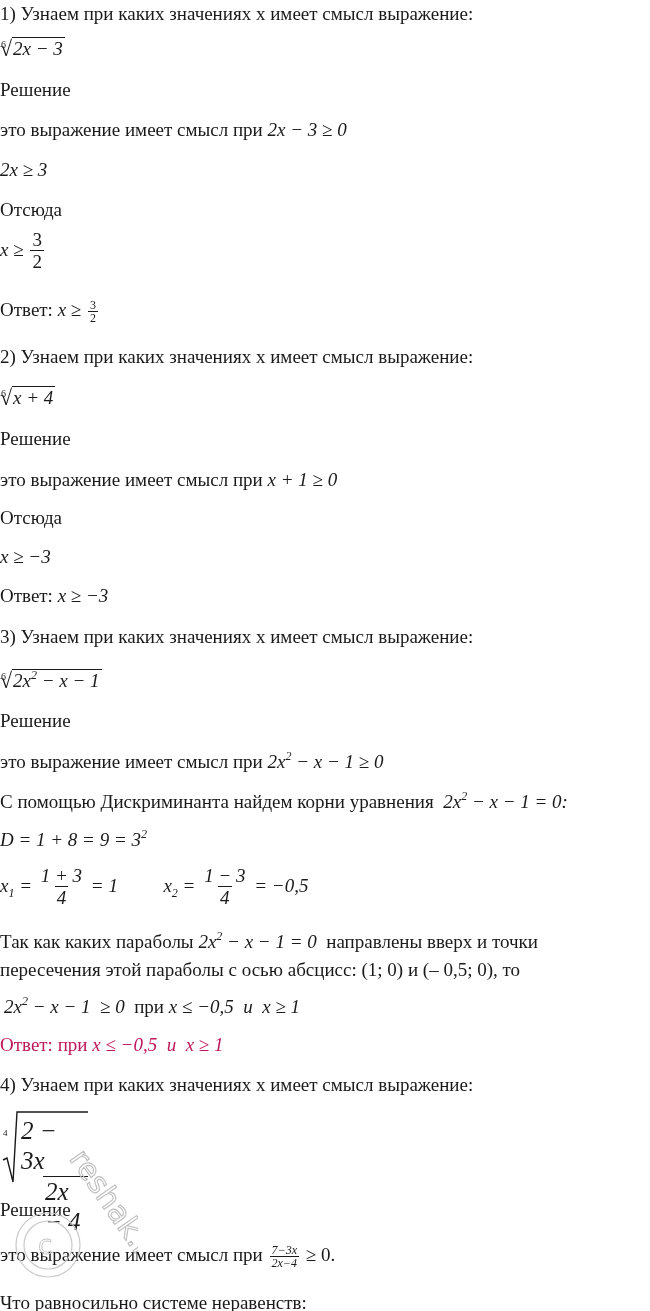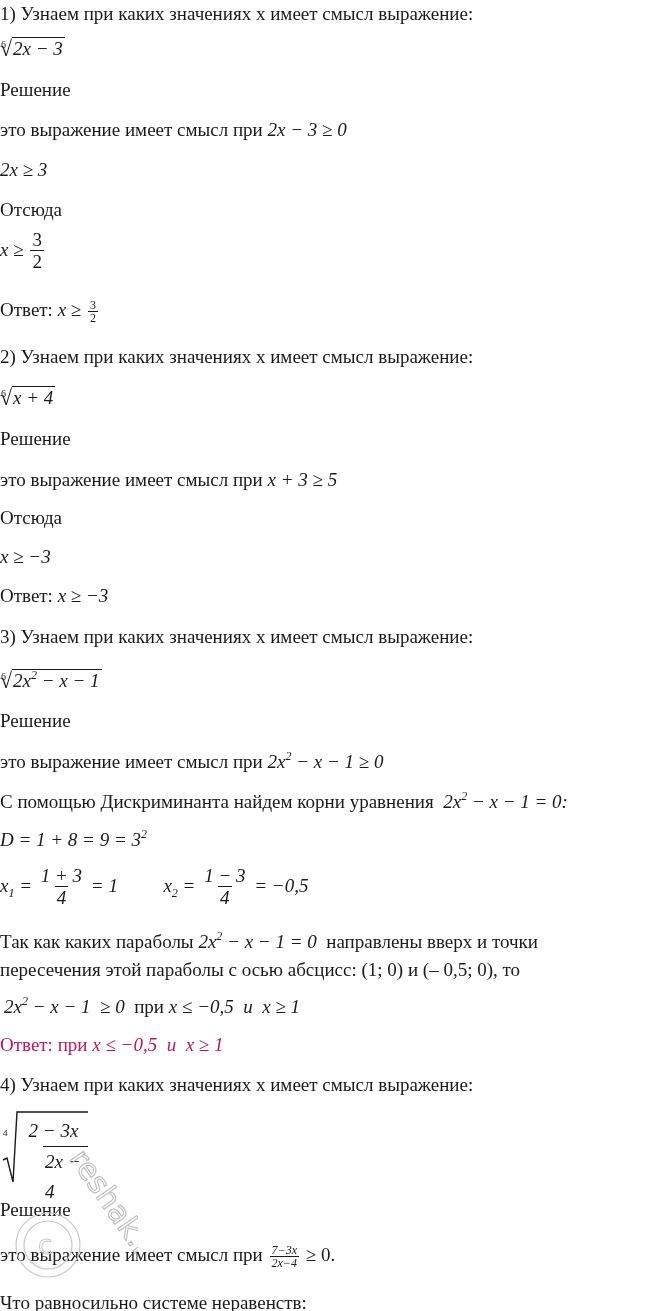--- a/index.html
+++ b/index.html
@@ -24,21 +24,21 @@
   .frac.small .den { border-top-width: 1px; }
   .root { display: inline-flex; align-items: flex-end; position: relative; }
   .root .idx { font-size: 10px; position: absolute; left: 1px; top: -3px; }
   .root .sign { font-size: 22px; line-height: 22px; }
   .root .rad { border-top: 1.3px solid #1a1a1a; padding: 0 2px 0 1px; line-height: 22px; }
   sup { font-size: 12px; vertical-align: 8px; line-height: 0; }
   sub { font-size: 12px; vertical-align: -5px; line-height: 0; }
   .bigroot { position: absolute; left: 0; }
   .bigroot .idx { position: absolute; left: 3px; top: 20px; font-size: 9px; }
   .bigroot svg { position: absolute; left: 0; top: 0; }
-  .bigroot .fr { position: absolute; left: 17px; top: 8px; font-size: 19px; }
+  .bigroot .fr { position: absolute; left: 17px; top: 8px; font-size: 25px; }
   .bigroot .fr .n { line-height: 30px; padding: 0 2px; }
   .bigroot .fr .d { border-top: 1.3px solid #1a1a1a; line-height: 30px; padding: 0 2px; margin-left: 24px; }
   .faded { color: #be185d; }
   .watermark {
     position: absolute; left: 8px; top: 1150px; width: 130px; height: 150px;
     pointer-events: none;
   }
 </style>
 </head>
 <body>
@@ -88,21 +88,21 @@
     <span class="idx">6</span>
     <span class="sign">√</span>
     <span class="rad it">x + 4</span>
   </span>
 </div>
 
 <div class="line" style="top:428px">Решение</div>
 
 <div class="line" style="top:469px">
   <span>это выражение имеет смысл при</span>
-  <span class="it">x + 3 ≥ 5</span>
+  <span class="it">x + 1 ≥ 0</span>
 </div>
 
 <div class="line" style="top:507px">Отсюда</div>
 
 <div class="line it" style="top:546px">x ≥ −3</div>
 
 <div class="line" style="top:585px">
   <span>Ответ:</span>
   <span class="it">x ≥ −3</span>
 </div>

